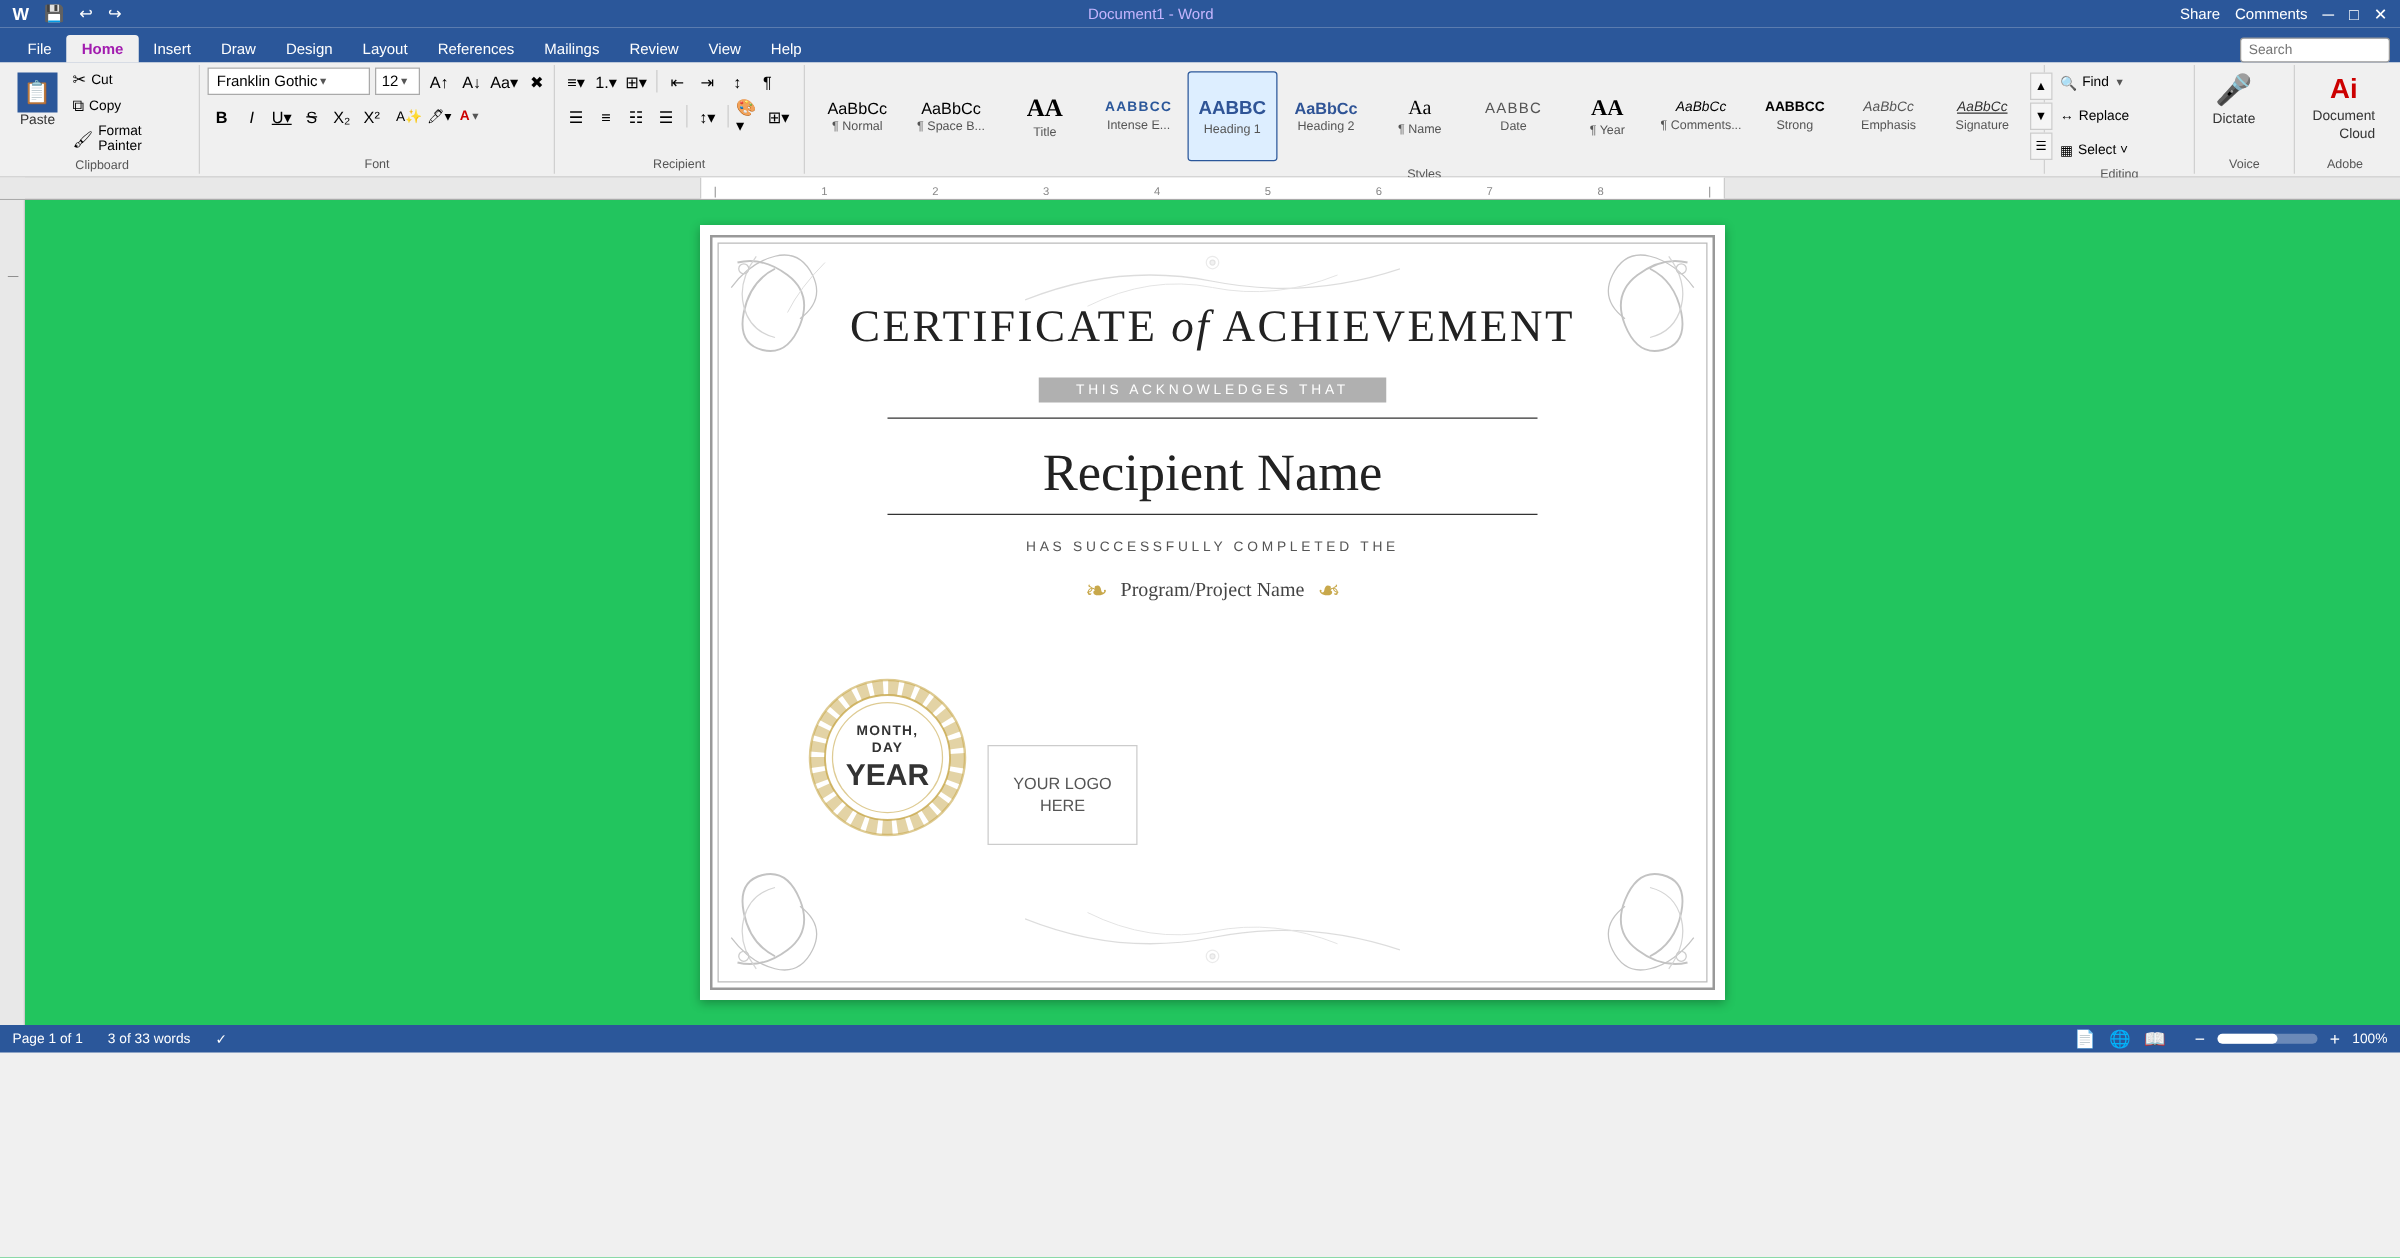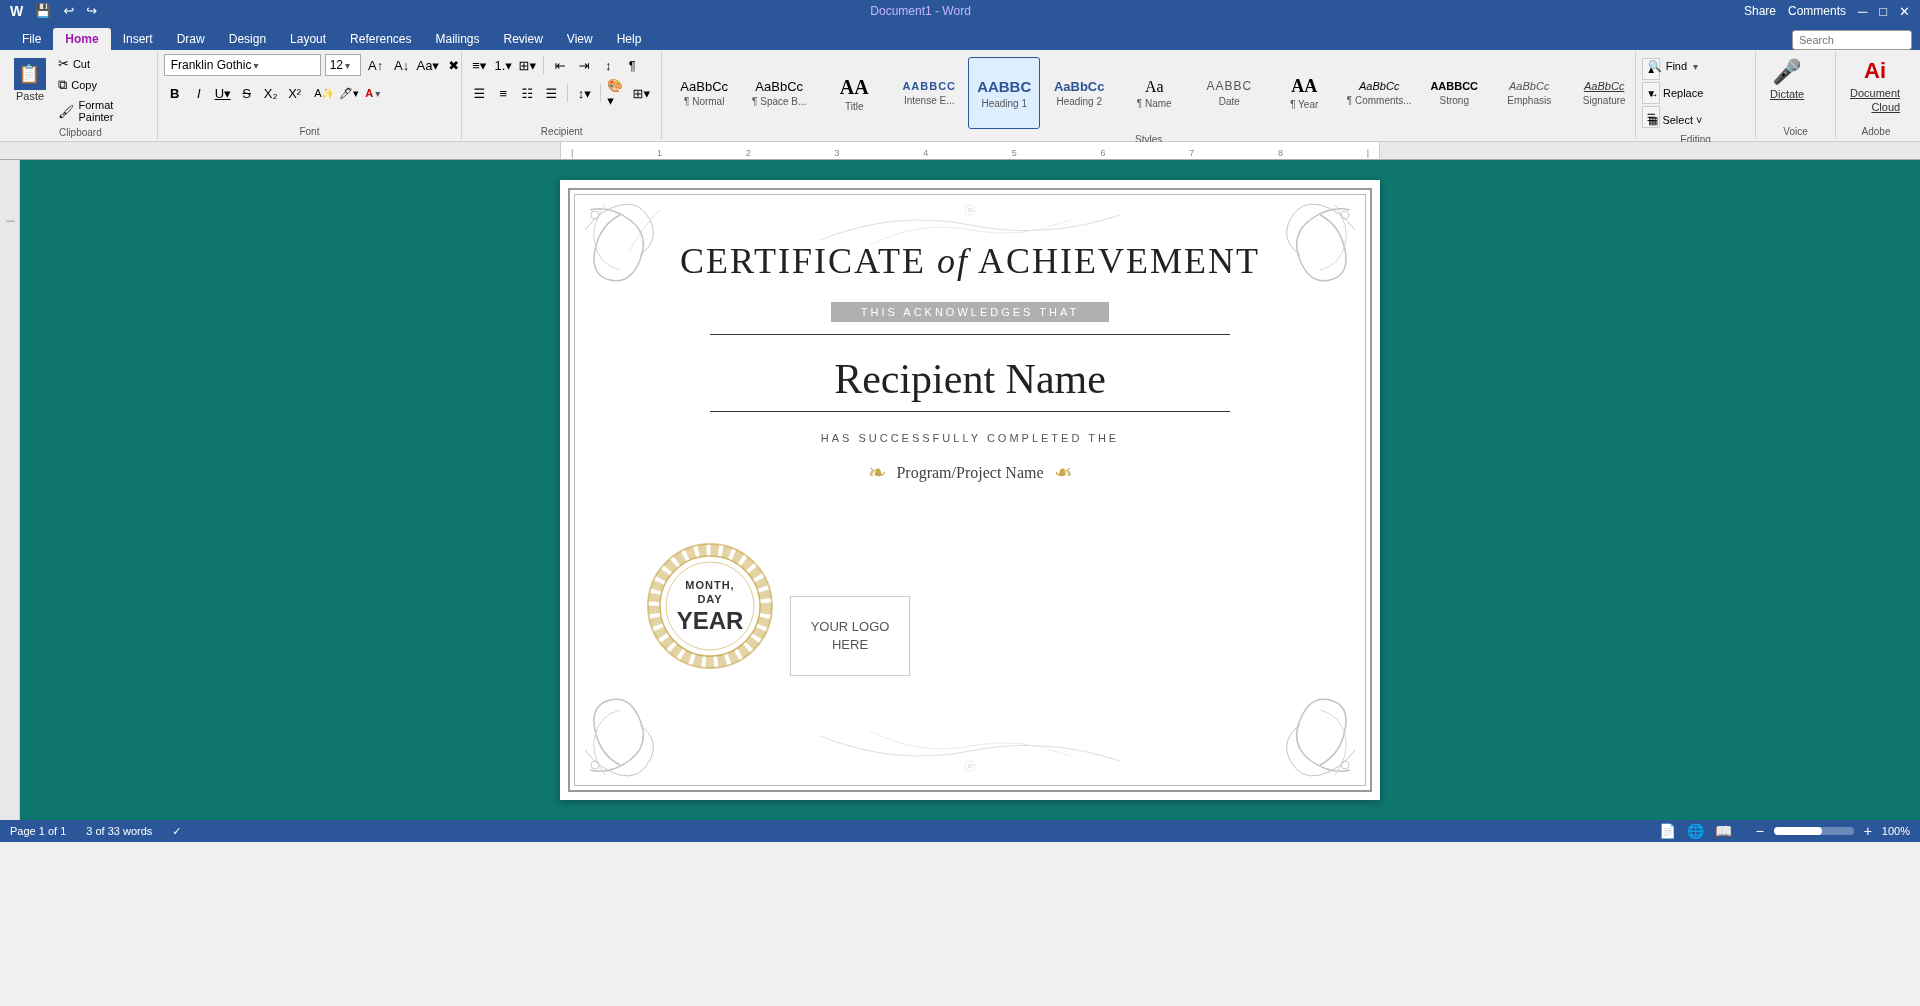--- a/index.html
+++ b/index.html
@@ -112,21 +112,21 @@
 
     
     .font-group { min-width: 220px; }
     .font-row1 { display: flex; align-items: center; gap: 4px; margin-bottom: 3px; }
     .font-row2 { display: flex; align-items: center; gap: 4px; }
     .font-name-box {
       border: 1px solid #aaa;
       background: white;
       padding: 2px 6px;
       font-size: 12px;
-      width: 157px;
+      width: 130px;
       height: 22px;
       display: flex;
       align-items: center;
     }
     .font-size-box {
       border: 1px solid #aaa;
       background: white;
       padding: 2px 4px;
       font-size: 12px;
       width: 36px;
@@ -261,21 +261,21 @@
     .big-btn {
       display: flex;
       flex-direction: column;
       align-items: center;
       justify-content: center;
       cursor: pointer;
       padding: 4px 8px;
       gap: 2px;
     }
     .big-btn-icon { font-size: 24px; }
-    .big-btn-label { font-size: 11px; color: #333; text-decoration: underline; }
+    .big-btn-label { font-size: 11px; color: #333; }
 
     
     .status-bar {
       height: 22px;
       background: #2b579a;
       display: flex;
       align-items: center;
       padding: 0 10px;
       color: white;
       font-size: 11px;
@@ -717,21 +717,21 @@
       </div>
     </div>
   </div>
 
   <div style="display:flex; flex:1;">
 
     <div style="width:20px; background:#e8e8e8; border-right:1px solid #ccc; display:flex; flex-direction:column; align-items:center; padding-top:60px;">
       <div style="writing-mode:vertical-rl; font-size:9px; color:#888; transform:rotate(180deg);">|</div>
     </div>
 
-    <div style="flex:1; overflow:auto; padding:20px 0; display:flex; justify-content:center; background:#0f766e;">
+    <div style="flex:1; overflow:auto; padding:20px 0; display:flex; justify-content:center; background:#22c55e;">
 
       <div class="cert-page">
 
         <div class="cert-border-outer"></div>
         <div class="cert-border-inner"></div>
 
         <div class="corner-tl">
           <svg width="120" height="120" viewBox="0 0 120 120" fill="none" xmlns="http://www.w3.org/2000/svg">
             <path d="M10,10 Q30,5 50,20 Q70,35 60,60 Q50,85 30,80 Q10,75 15,50 Q20,25 40,15" stroke="#888" stroke-width="1.5" fill="none"></path>
             <path d="M5,30 Q20,10 40,5 Q60,0 70,20 Q80,40 60,55" stroke="#888" stroke-width="1" fill="none"></path>

